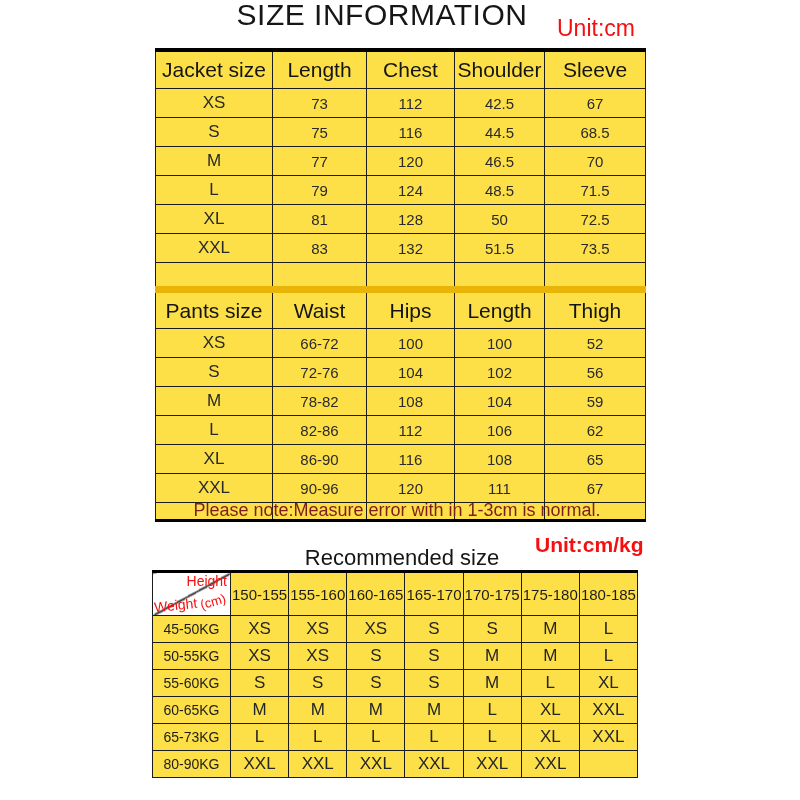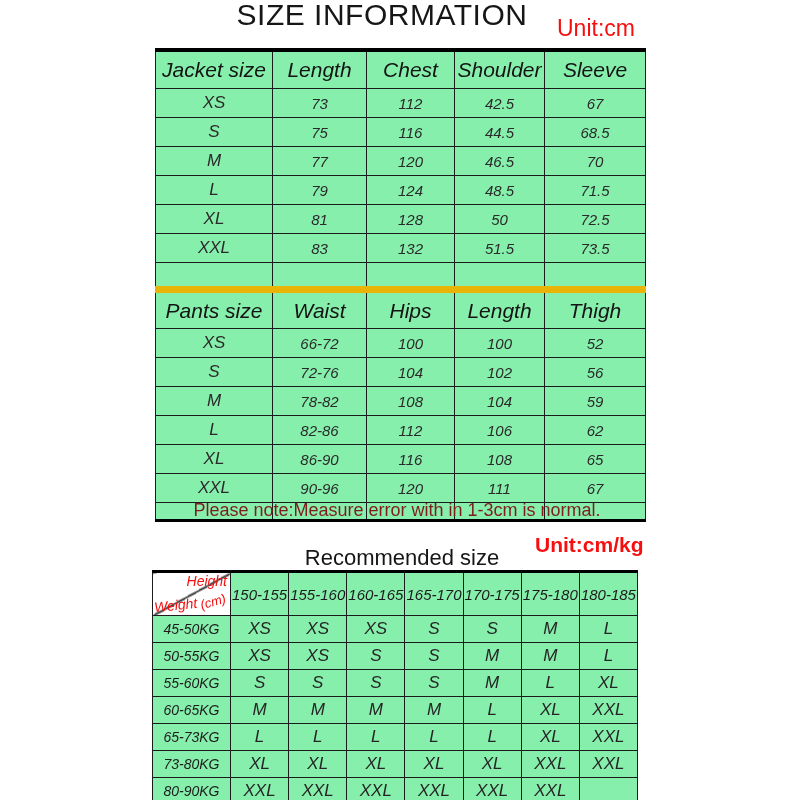--- a/index.html
+++ b/index.html
@@ -24,21 +24,21 @@
   }
   .rec-title{
     position:absolute;top:529px;left:0;width:772px;margin:16px;
     text-align:center;font-size:22px;font-weight:400;color:#161616;
   }
   .unit-bottom{
     position:absolute;top:533px;left:535px;
     font-size:21px;font-weight:700;
   }
   
-  table{border-collapse:collapse;table-layout:fixed;background:#86efac;font-style:italic;}
+  table{border-collapse:collapse;table-layout:fixed;background:#fde047;}
   .size-table{
     position:absolute;left:155px;top:48px;width:490px;
     border:1px solid #1c1c1c;border-top:4px solid #000;border-bottom:3px solid #000;
   }
   .size-table th,.size-table td{
     border:1px solid #1c1c1c;text-align:center;vertical-align:middle;
     padding:0;overflow:hidden;white-space:nowrap;
   }
   .size-table col.c0{width:117px;}
   .size-table col.c1{width:94px;}
@@ -282,30 +282,20 @@
         <td class="weight-col">65-73KG</td>
         <td>L</td>
         <td>L</td>
         <td>L</td>
         <td>L</td>
         <td>L</td>
         <td>XL</td>
         <td>XXL</td>
       </tr>
       <tr class="rec-data">
-        <td class="weight-col">73-80KG</td>
-        <td>XL</td>
-        <td>XL</td>
-        <td>XL</td>
-        <td>XL</td>
-        <td>XL</td>
-        <td>XXL</td>
-        <td>XXL</td>
-      </tr>
-      <tr class="rec-data">
         <td class="weight-col">80-90KG</td>
         <td>XXL</td>
         <td>XXL</td>
         <td>XXL</td>
         <td>XXL</td>
         <td>XXL</td>
         <td>XXL</td>
         <td></td>
       </tr>
     </tbody>

